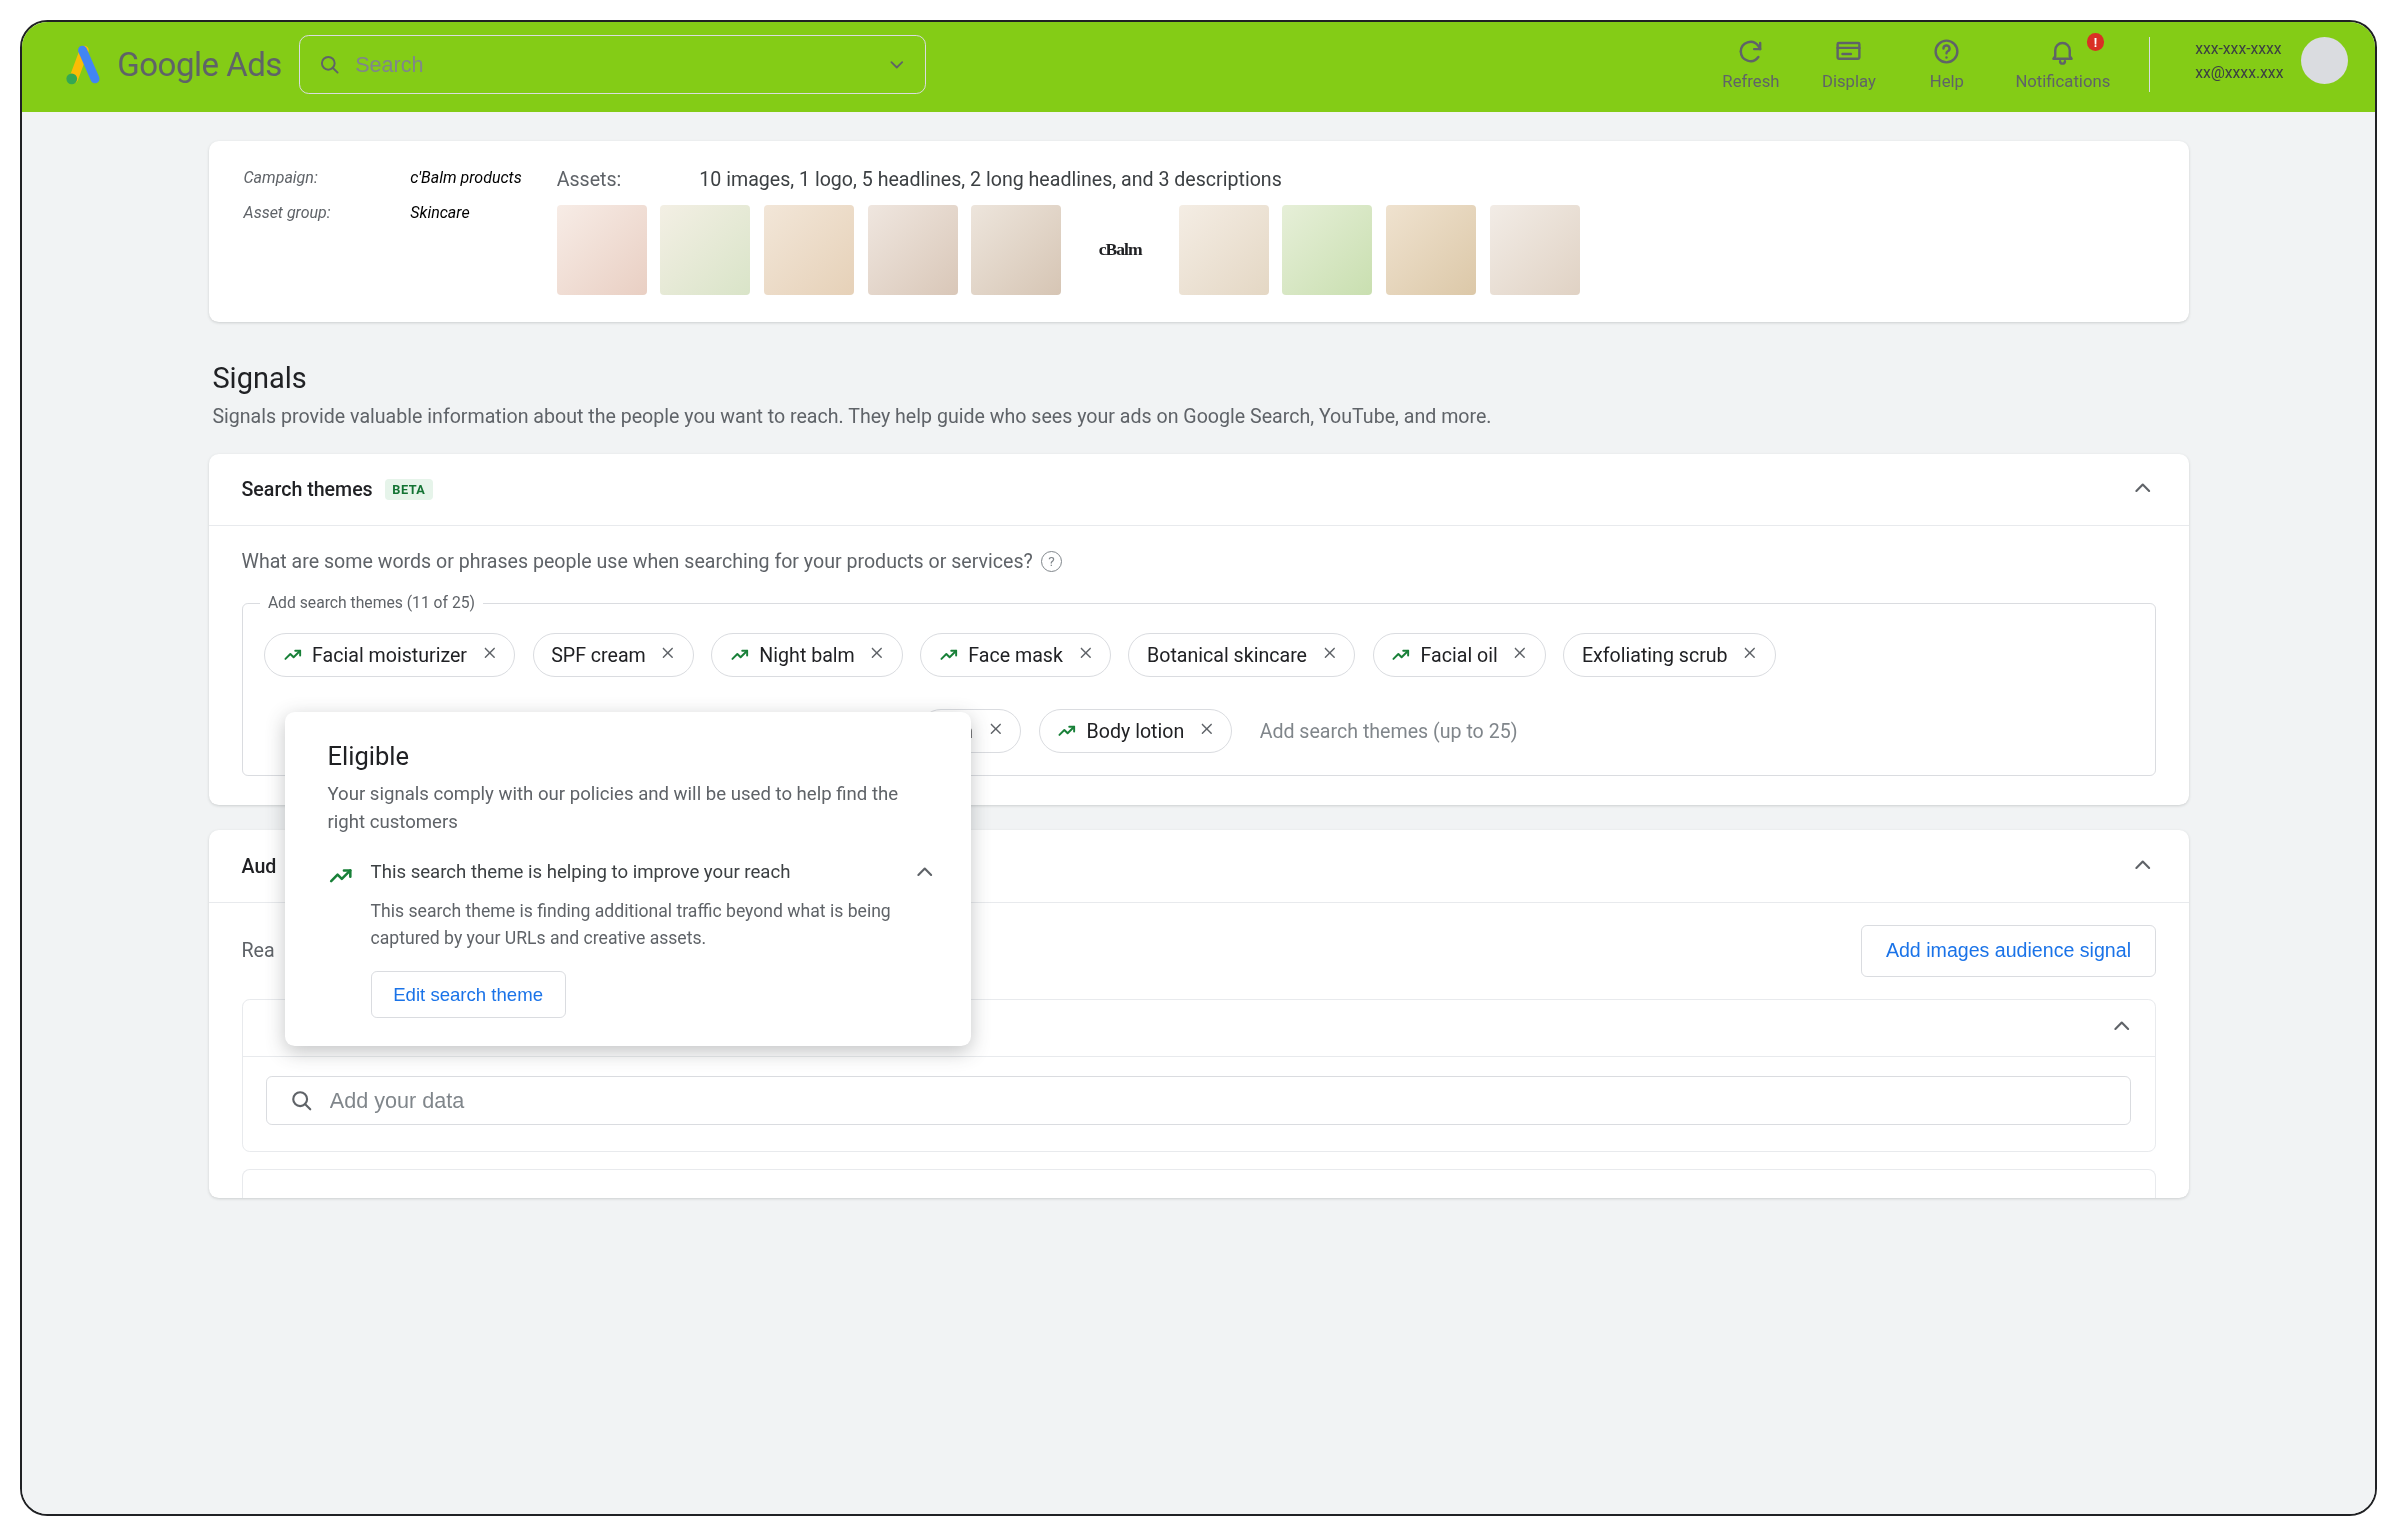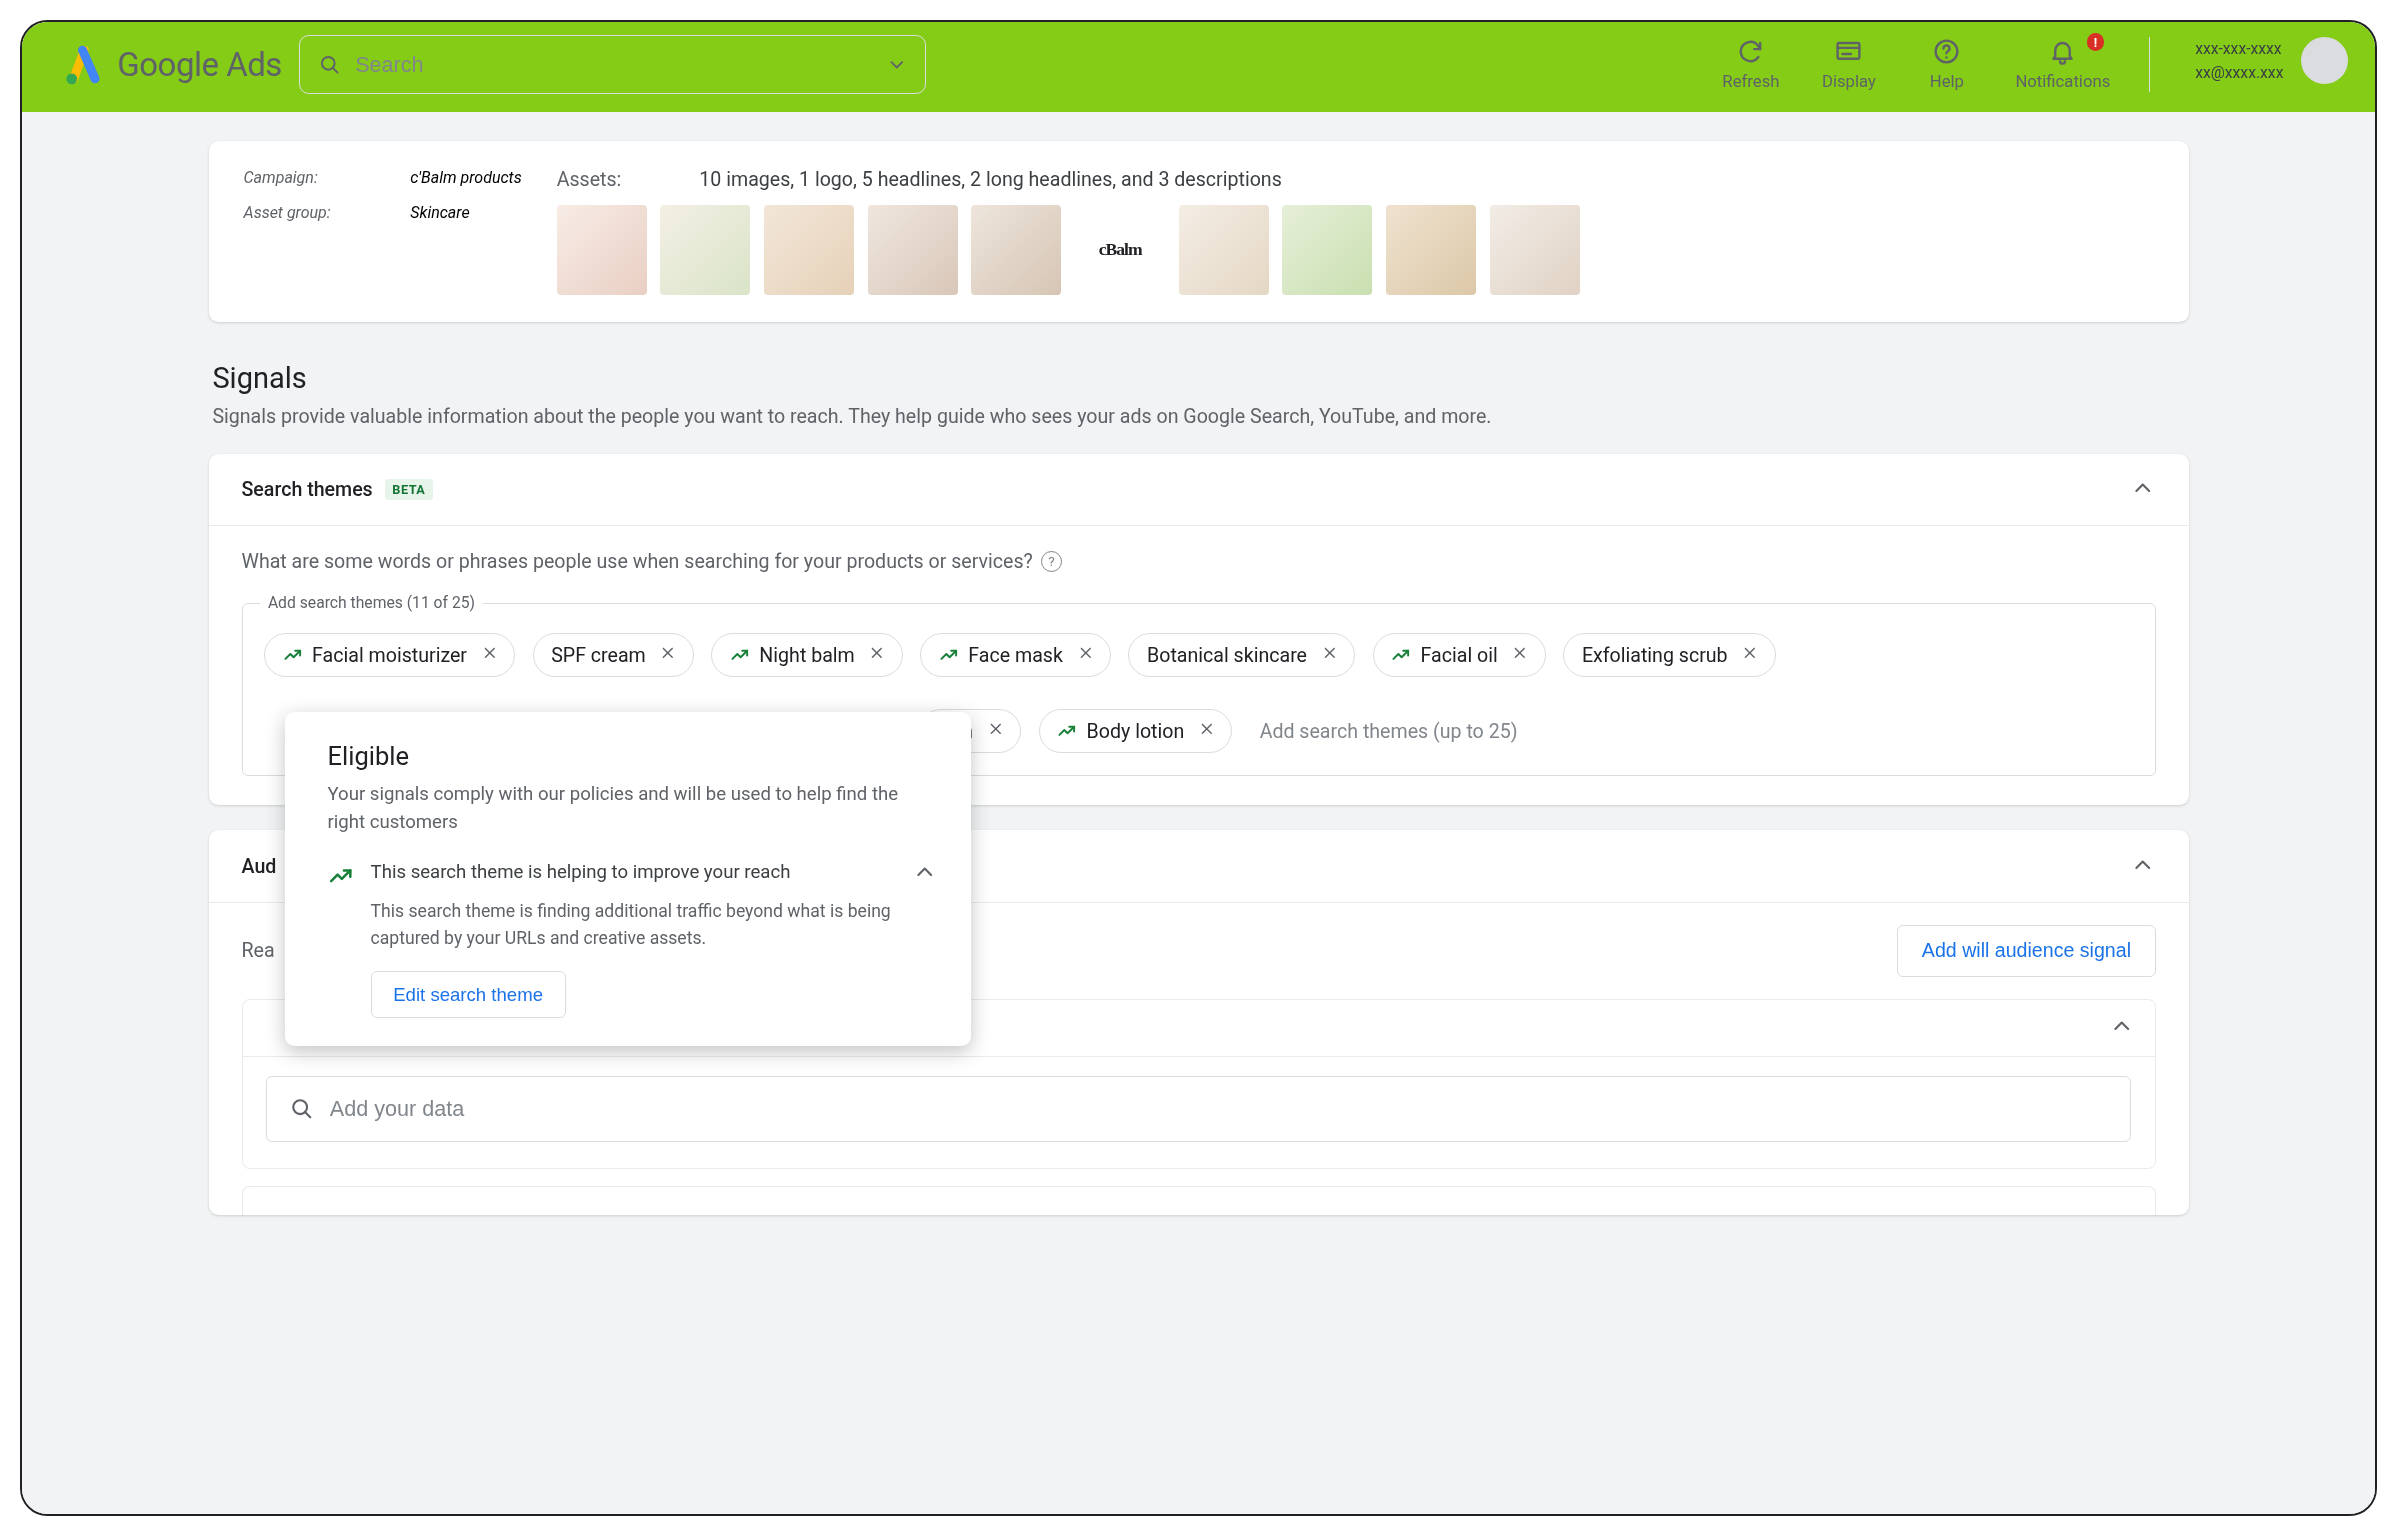--- a/index.html
+++ b/index.html
@@ -181,21 +181,21 @@
   }
   
   .sub-card {
     margin: 0 33px 17.6px 33px;
     border:1px solid #e8eaed; border-radius:7.8px;
   }
   .sub-card-head { display:flex; justify-content:flex-end; padding: 13.7px 19.6px; border-bottom:1px solid #e8eaed;}
   .data-input {
     margin: 19.6px 23.5px 25.5px 23.5px;
     border:1px solid #dadce0; border-radius:5.9px;
-    height: 66px; display:flex; align-items:center; gap:15.7px; padding: 0 21.6px;
+    height: 49px; display:flex; align-items:center; gap:15.7px; padding: 0 21.6px;
   }
   .data-input input {
     flex:1; border:none; outline:none; font-size:21.6px; background:transparent; color:#3c4043;
   }
   .data-input input::placeholder { color:#80868b; }
   .chev-btn { cursor:pointer; color:#5f6368; }
   .chev-btn svg, .chev svg { width:25.5px; height:25.5px; }
   
   .stroke { fill:none; stroke:#5f6368; stroke-width:2; stroke-linecap:round; stroke-linejoin:round; }
   .stroke-green { fill:none; stroke:#188038; stroke-width:2.4; stroke-linecap:round; stroke-linejoin:round; }
@@ -453,21 +453,21 @@
                 </svg>
           </span>
         </div>
         <div class="aud-row">
           <div class="aud-row-left">
             <span>Rea</span>
             <span style="visibility:hidden; width:510px;"></span>
             <span>nal.</span>
             <span class="help-circle">?</span>
           </div>
-          <button class="btn-outline-blue">Add will audience signal</button>
+          <button class="btn-outline-blue">Add images audience signal</button>
         </div>
         <div class="sub-card">
           <div class="sub-card-head">
             <span class="chev-btn">
               <svg viewBox="0 0 24 24">
                     <polyline class="stroke" points="6 15 12 9 18 15"></polyline>
                   </svg>
             </span>
           </div>
           <div class="data-input">

